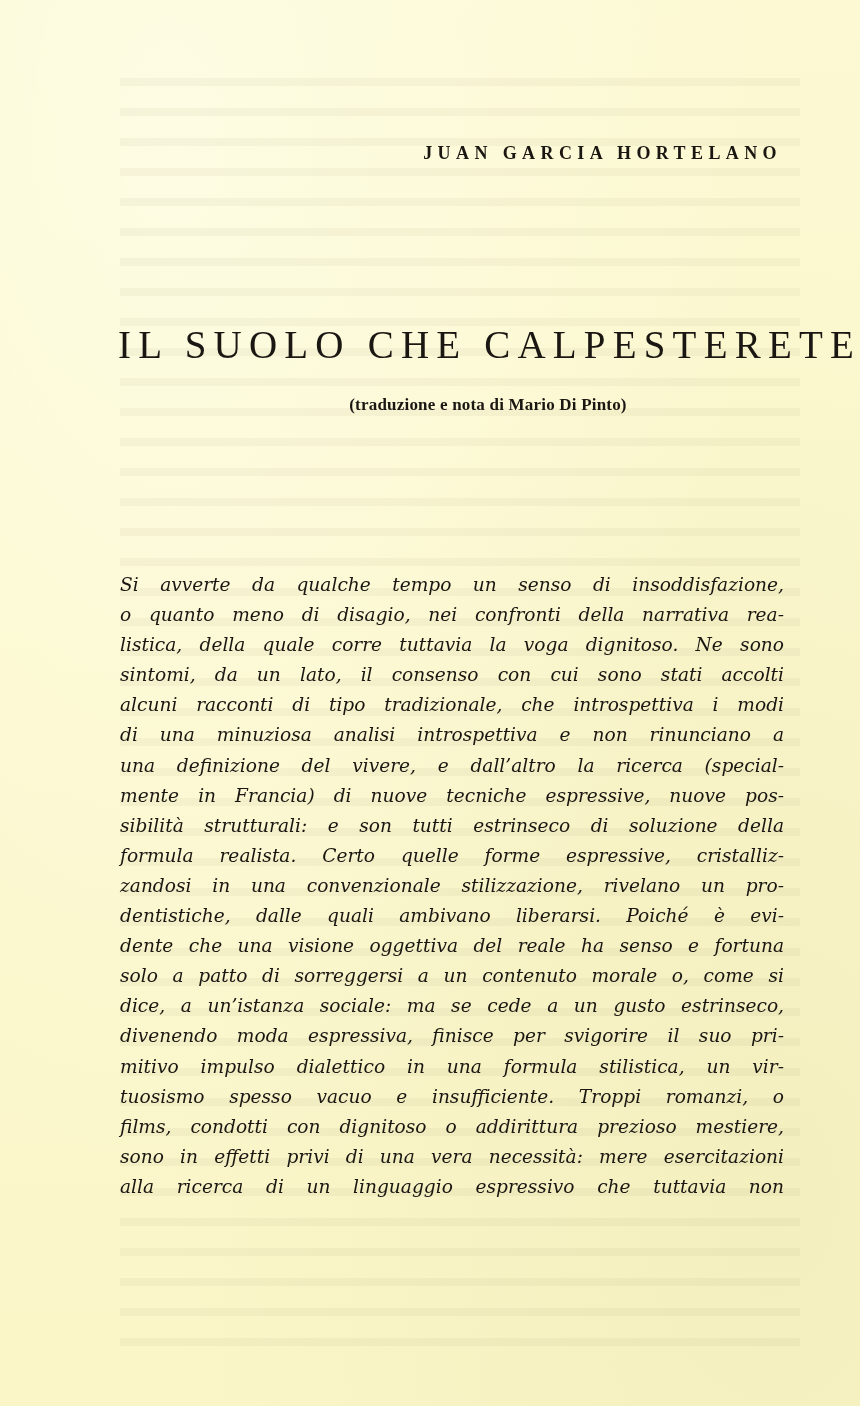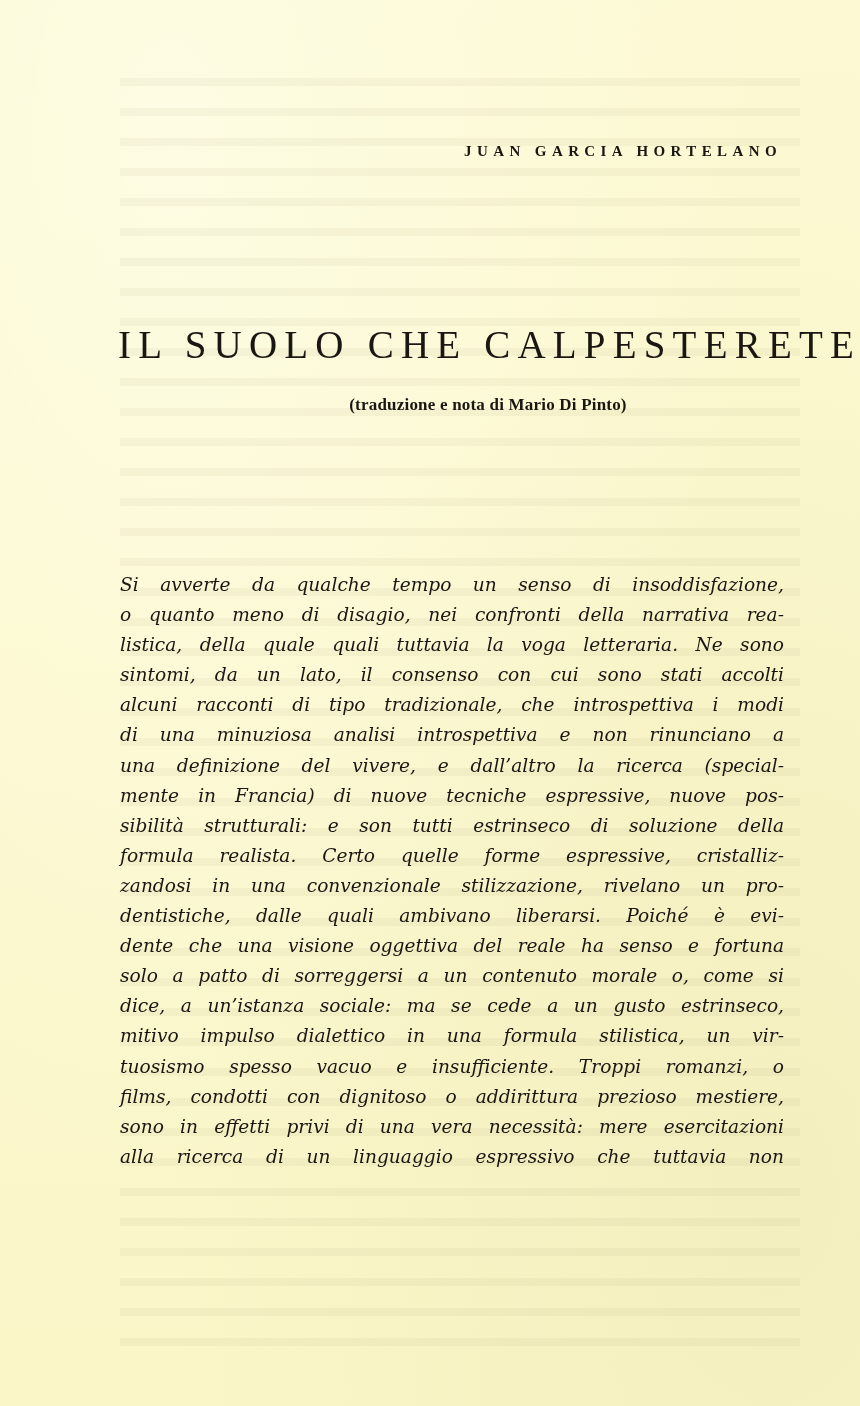--- a/index.html
+++ b/index.html
@@ -39,21 +39,21 @@
       rgba(120,110,70,0) 26px,
       rgba(120,110,70,0) 30px
     );
   }
   .author {
     position: absolute;
     top: 143px;
     right: 78px;
     font-family: "Liberation Serif", serif;
     font-weight: bold;
-    font-size: 15px;
+    font-size: 18px;
     letter-spacing: 5.4px;
     white-space: nowrap;
   }
   .title {
     position: absolute;
     top: 322px;
     left: 118px;
     width: 666px;
     font-family: "Liberation Serif", serif;
     font-size: 39px;
@@ -105,31 +105,32 @@
 
 <div class="author">JUAN GARCIA HORTELANO</div>
 
 <div class="title">IL SUOLO CHE CALPESTERETE</div>
 
 <div class="subtitle">(traduzione e nota di Mario Di Pinto)</div>
 
 <div class="body-text">
   <span class="line">Si avverte da qualche tempo un senso di insoddisfazione,</span>
   <span class="line">o quanto meno di disagio, nei confronti della narrativa rea-</span>
-  <span class="line">listica, della quale quali tuttavia la voga letteraria. Ne sono</span>
+  <span class="line">listica, della quale corre tuttavia la voga dignitoso. Ne sono</span>
   <span class="line">sintomi, da un lato, il consenso con cui sono stati accolti</span>
   <span class="line">alcuni racconti di tipo tradizionale, che introspettiva i modi</span>
   <span class="line">di una minuziosa analisi introspettiva e non rinunciano a</span>
   <span class="line">una definizione del vivere, e dall’altro la ricerca (special-</span>
   <span class="line">mente in Francia) di nuove tecniche espressive, nuove pos-</span>
   <span class="line">sibilità strutturali: e son tutti estrinseco di soluzione della</span>
   <span class="line">formula realista. Certo quelle forme espressive, cristalliz-</span>
   <span class="line">zandosi in una convenzionale stilizzazione, rivelano un pro-</span>
   <span class="line">dentistiche, dalle quali ambivano liberarsi. Poiché è evi-</span>
   <span class="line">dente che una visione oggettiva del reale ha senso e fortuna</span>
   <span class="line">solo a patto di sorreggersi a un contenuto morale o, come si</span>
   <span class="line">dice, a un’istanza sociale: ma se cede a un gusto estrinseco,</span>
+  <span class="line">divenendo moda espressiva, finisce per svigorire il suo pri-</span>
   <span class="line">mitivo impulso dialettico in una formula stilistica, un vir-</span>
   <span class="line">tuosismo spesso vacuo e insufficiente. Troppi romanzi, o</span>
   <span class="line">films, condotti con dignitoso o addirittura prezioso mestiere,</span>
   <span class="line">sono in effetti privi di una vera necessità: mere esercitazioni</span>
   <span class="line last">alla ricerca di un linguaggio espressivo che tuttavia non</span>
 </div>
 
 </body></html>

